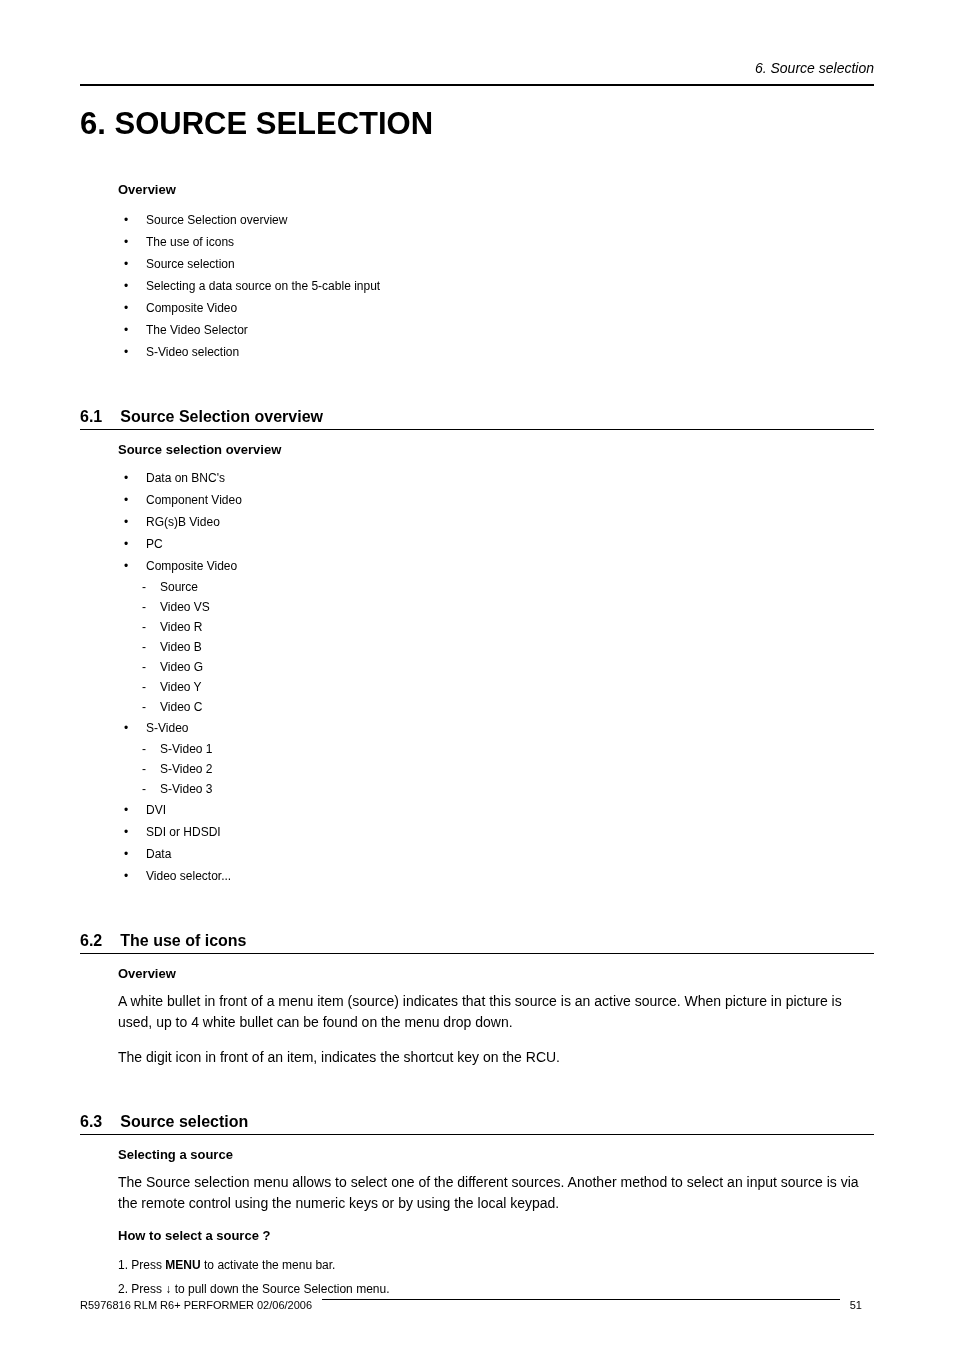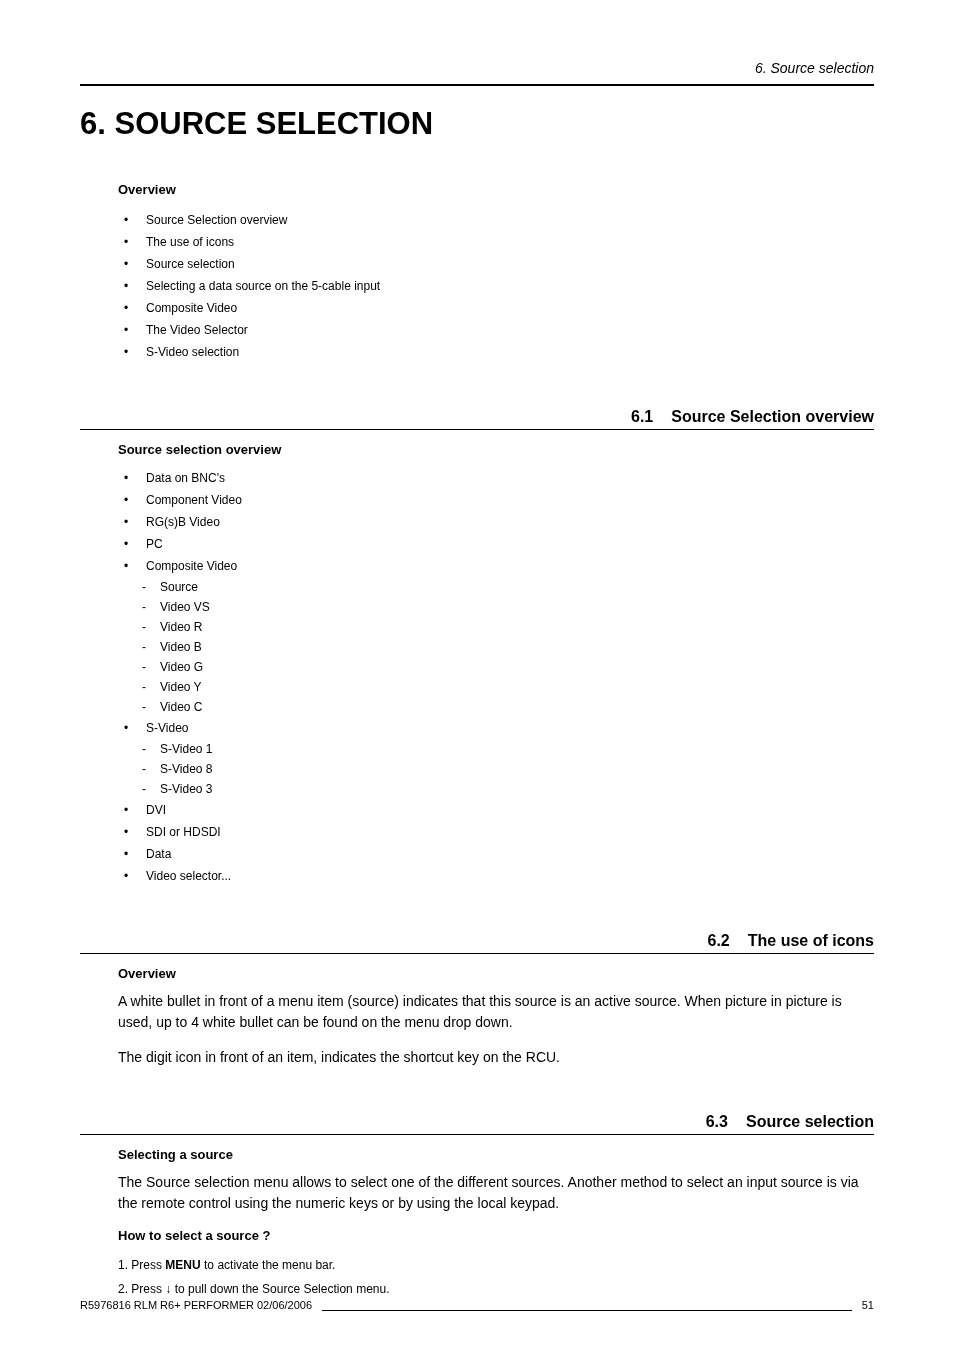--- a/index.html
+++ b/index.html
@@ -67,21 +67,20 @@
       content: "-";
       position: absolute;
       left: 8px;
     }
     .section-heading {
       font-size: 16px;
       font-weight: bold;
       padding-bottom: 3px;
       border-bottom: 1.5px solid #000;
       margin-bottom: 12px;
-      text-align: right;
     }
     .section-num {
       display: inline-block;
       margin-right: 18px;
     }
     .subsection-heading {
       font-size: 13px;
       font-weight: bold;
       margin-left: 38px;
       margin-bottom: 10px;
@@ -97,23 +96,23 @@
       margin-left: 38px;
     }
     .numbered-list li {
       font-size: 12px;
       padding: 5px 0;
     }
     .footer {
       position: absolute;
       bottom: 40px;
       left: 80px;
-      right: 80px;
+      right: 92px;
       display: flex;
-      align-items: flex-end;
+      align-items: flex-start;
       font-size: 11px;
     }
     .footer-line {
       flex: 1;
       border-bottom: 1px solid #000;
       margin: 0 10px;
     }
     .section-block {
       margin-bottom: 45px;
     }
@@ -162,21 +161,21 @@
       <li>Video B</li>
       <li>Video G</li>
       <li>Video Y</li>
       <li>Video C</li>
     </ul>
     <ul class="bullet-list">
       <li>S-Video</li>
     </ul>
     <ul class="dash-list">
       <li>S-Video 1</li>
-      <li>S-Video 8</li>
+      <li>S-Video 2</li>
       <li>S-Video 3</li>
     </ul>
     <ul class="bullet-list">
       <li>DVI</li>
       <li>SDI or HDSDI</li>
       <li>Data</li>
       <li>Video selector...</li>
     </ul>
   </div>
 </div>

